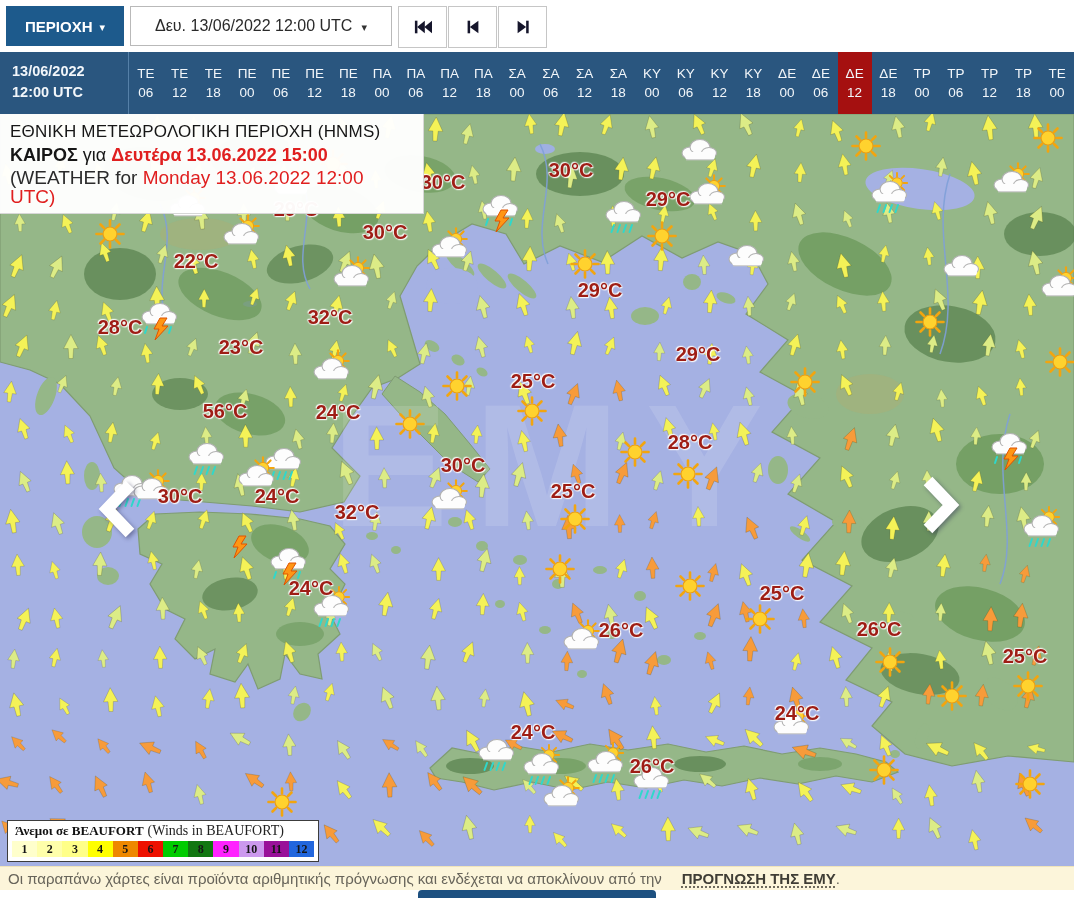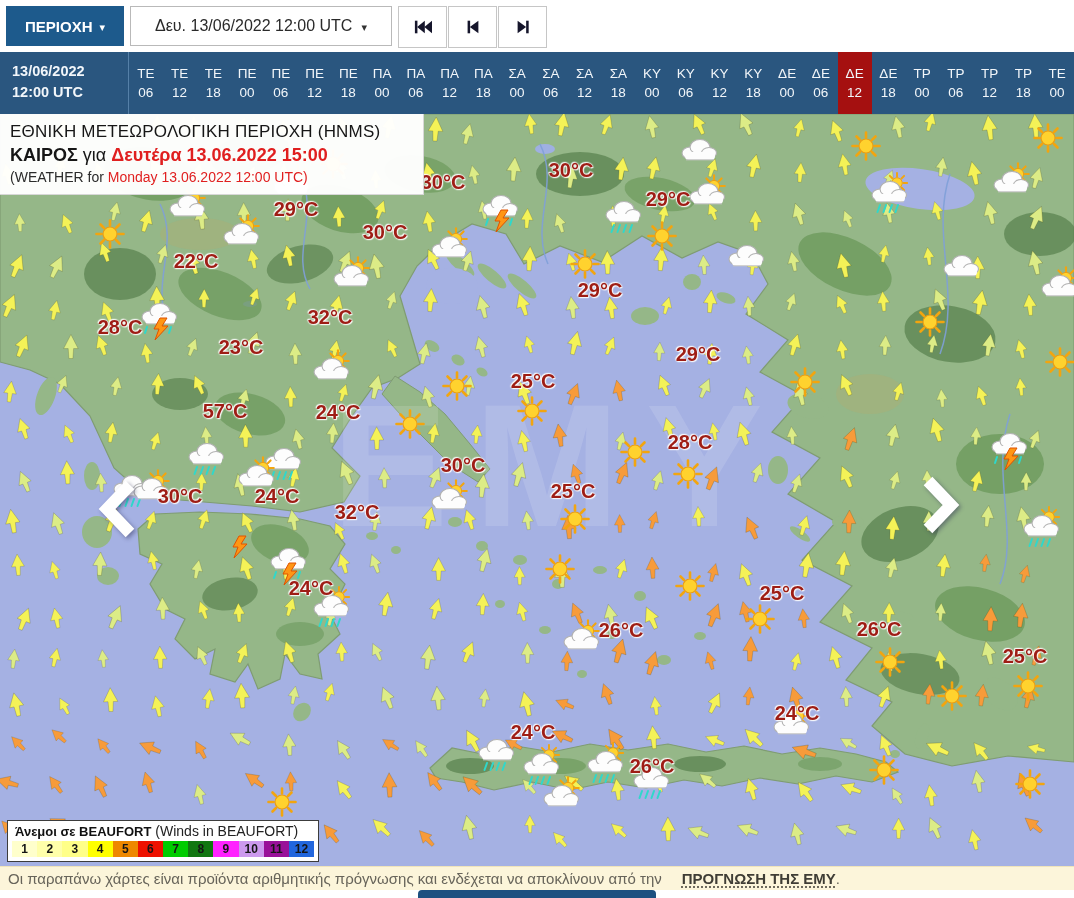--- a/index.html
+++ b/index.html
@@ -40,31 +40,31 @@
   .temp{position:absolute;transform:translate(-50%,-50%);font-size:20px;font-weight:bold;color:#9e1d15;
       text-shadow:0 0 2px #fff,0 0 2px #fff,1px 1px 1px rgba(255,255,255,.9),-1px -1px 1px rgba(255,255,255,.9);
       white-space:nowrap;}
 
   .infobox{position:absolute;left:0;top:0;width:424px;box-sizing:border-box;background:rgba(255,255,255,.97);
       padding:7px 10px 7px 10px;border-bottom:1px solid #d7d7d7;border-right:1px solid #d7d7d7;}
   .ib1{font-size:17px;color:#161616;line-height:22px;letter-spacing:.2px;}
   .ib2{font-size:18px;color:#161616;line-height:25px;}
   .ib2 .k{font-weight:bold;}
   .ib2 .red{font-weight:bold;color:#e01f1f;}
-  .ib3{font-size:14px;color:#2b2b2b;line-height:19px;}
+  .ib3{font-size:19px;color:#2b2b2b;line-height:19px;}
   .ib3 .red{color:#e01f1f;}
 
   .chev{position:absolute;width:46px;height:58px;cursor:pointer;
       filter:drop-shadow(2px 2px 2px rgba(40,40,80,.45));}
   .chev svg{display:block;}
   .chev-left{left:94px;top:366px;}
   .chev-right{left:918px;top:362px;}
 
   .legend{position:absolute;left:7px;bottom:4px;width:312px;background:#fff;border:1px solid #3c3c3c;
-      box-sizing:border-box;padding:2px 4px 4px 4px;}
+      box-sizing:border-box;padding:2px 4px 4px 4px;font-family:Liberation Serif, serif;}
   .lg-title{display:flex;align-items:baseline;padding:0 3px 2px 3px;white-space:nowrap;}
   .lg-gr{font-weight:bold;font-size:13px;color:#111;}
   .lg-en{font-size:14px;color:#222;margin-left:4px;text-align:right;}
   .lg-scale{display:flex;height:16px;}
   .lg-cell{flex:1;display:flex;align-items:center;justify-content:center;font-size:12px;
       font-weight:bold;color:#151515;}
 
   
   .disclaimer{position:absolute;left:0;top:866px;width:1074px;height:24px;background:#fcf5da;
       border-top:1px solid #f0e4bb;display:flex;align-items:center;padding-left:8px;box-sizing:border-box;
@@ -1684,21 +1684,21 @@
         <div class="temp" style="left: 571px; top: 56px;">30°C</div>
         <div class="temp" style="left: 668px; top: 85px;">29°C</div>
         <div class="temp" style="left: 296px; top: 95px;">29°C</div>
         <div class="temp" style="left: 385px; top: 118px;">30°C</div>
         <div class="temp" style="left: 196px; top: 147px;">22°C</div>
         <div class="temp" style="left: 120px; top: 213px;">28°C</div>
         <div class="temp" style="left: 330px; top: 203px;">32°C</div>
         <div class="temp" style="left: 241px; top: 233px;">23°C</div>
         <div class="temp" style="left: 600px; top: 176px;">29°C</div>
         <div class="temp" style="left: 698px; top: 240px;">29°C</div>
-        <div class="temp" style="left: 225px; top: 297px;">57°C</div>
+        <div class="temp" style="left: 225px; top: 297px;">56°C</div>
         <div class="temp" style="left: 338px; top: 298px;">24°C</div>
         <div class="temp" style="left: 533px; top: 267px;">25°C</div>
         <div class="temp" style="left: 690px; top: 328px;">28°C</div>
         <div class="temp" style="left: 463px; top: 351px;">30°C</div>
         <div class="temp" style="left: 573px; top: 377px;">25°C</div>
         <div class="temp" style="left: 180px; top: 382px;">30°C</div>
         <div class="temp" style="left: 277px; top: 382px;">24°C</div>
         <div class="temp" style="left: 357px; top: 398px;">32°C</div>
         <div class="temp" style="left: 311px; top: 474px;">24°C</div>
         <div class="temp" style="left: 782px; top: 479px;">25°C</div>

